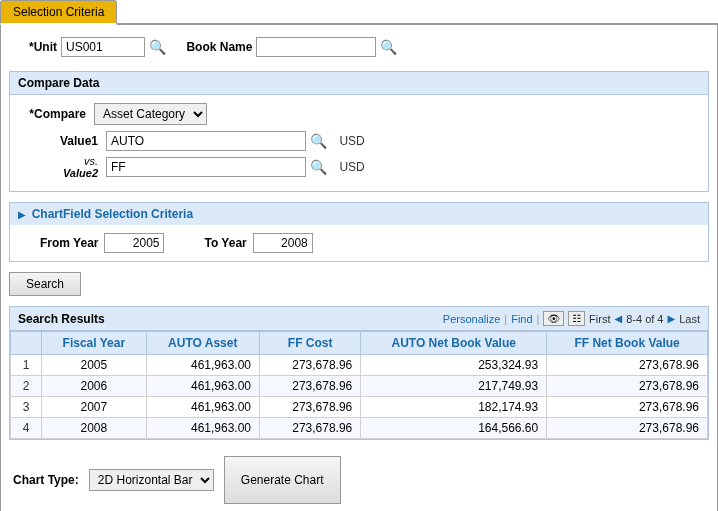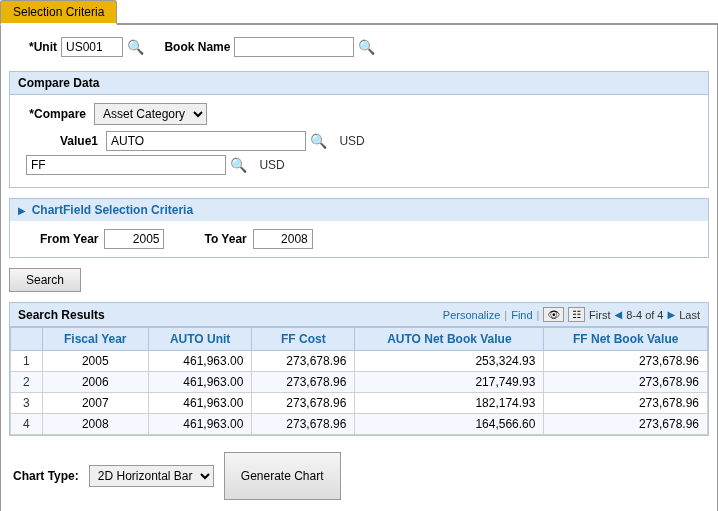--- a/index.html
+++ b/index.html
@@ -296,21 +296,21 @@
 <div class="tab-bar">
   <div class="tab active">Selection Criteria</div>
 </div>
 
 <div class="page-content">
 
   
   <div class="unit-row">
     <div class="field-group">
       <label>*Unit</label>
-      <input type="text" style="width: 62px;" value="US001">
+      <input type="text" style="width: 84px;" value="US001">
       <span class="lookup-icon">🔍</span>
     </div>
     <div class="field-group">
       <label>Book Name</label>
       <input type="text" style="width: 120px;">
       <span class="lookup-icon">🔍</span>
     </div>
   </div>
 
   
@@ -330,20 +330,21 @@
       </div>
 
       <div class="value-row">
         <div class="value-label">Value1</div>
         <input type="text" value="AUTO" style="">
         <span class="lookup-icon" style="margin-left:4px;">🔍</span>
         <span class="usd-label">USD</span>
       </div>
 
       <div class="value-row">
+        <div class="vs-label"><span style="font-style:italic;font-size:11px;">vs.</span><br><span style="font-weight:bold;">Value2</span></div>
         <input type="text" value="FF" style="">
         <span class="lookup-icon" style="margin-left:4px;">🔍</span>
         <span class="usd-label">USD</span>
       </div>
 
 
     </div>
   </div>
 
   
@@ -383,21 +384,21 @@
         <span class="nav-count">8-4 of 4</span>
         <span class="nav-arrow">▶</span>
         <span style="cursor:pointer;">Last</span>
       </div>
     </div>
     <table class="results-table">
       <thead>
         <tr>
           <th></th>
           <th>Fiscal Year</th>
-          <th>AUTO Unit</th>
+          <th>AUTO Asset</th>
           <th>FF Cost</th>
           <th>AUTO Net Book Value</th>
           <th>FF Net Book Value</th>
         </tr>
       </thead>
       <tbody id="results-tbody">
       <tr>
     <td class="row-num">1</td>
     <td class="year-cell">2005</td>
     <td>461,963.00</td>

